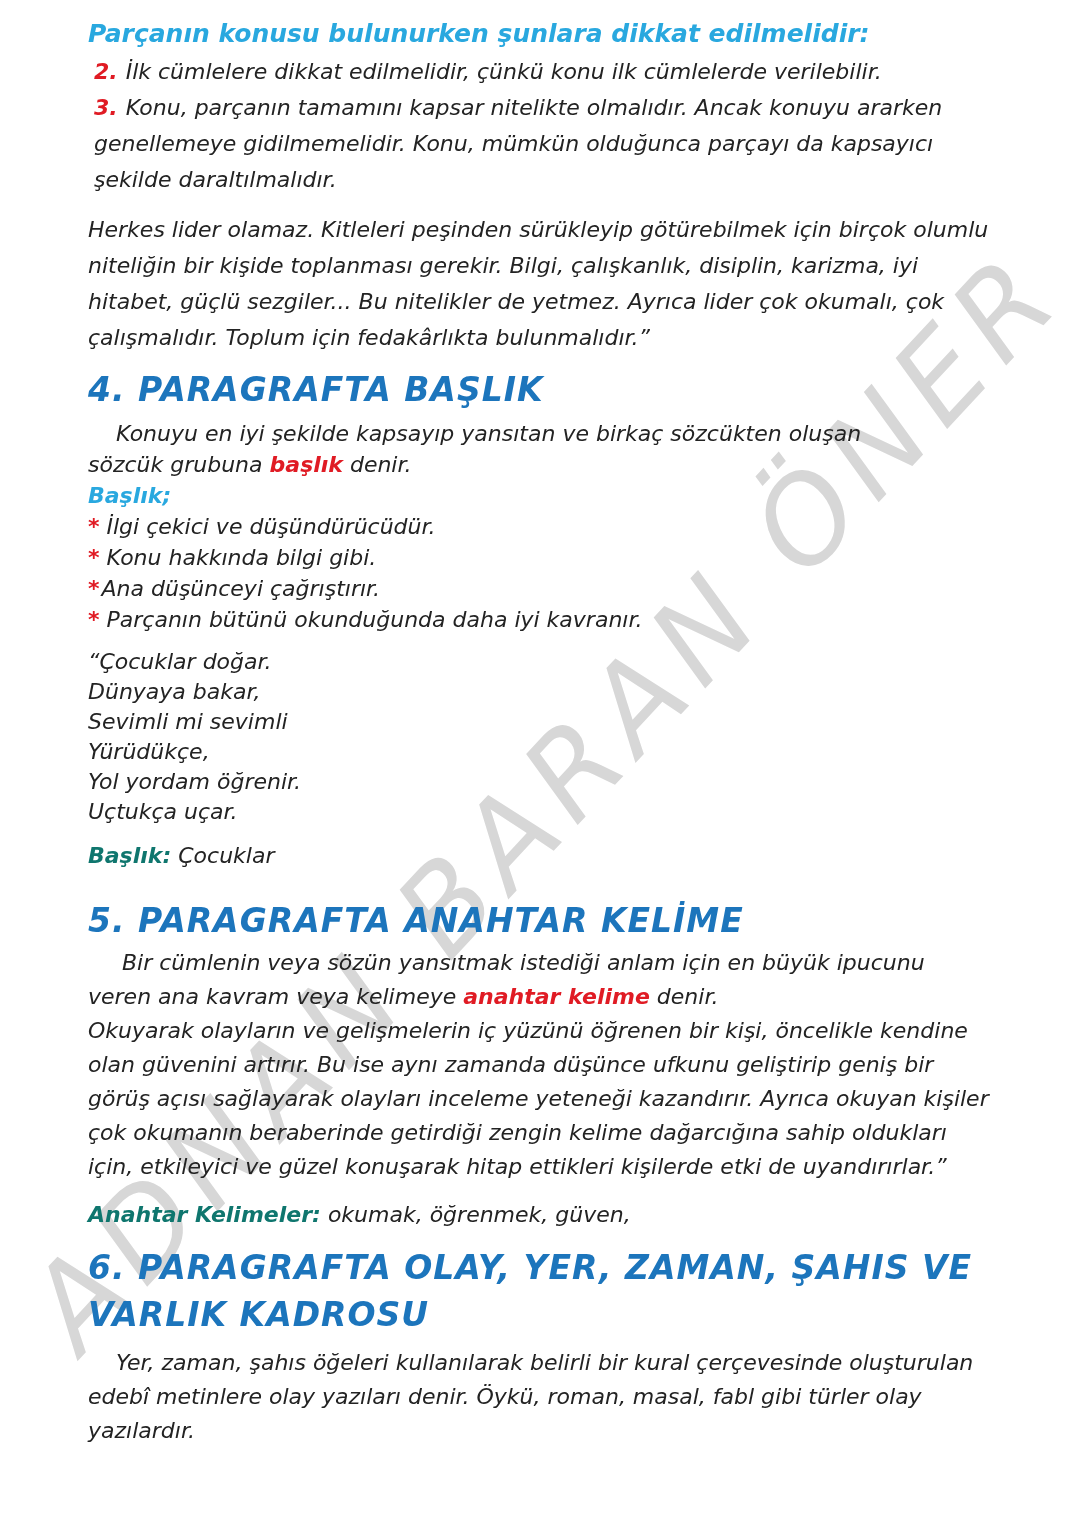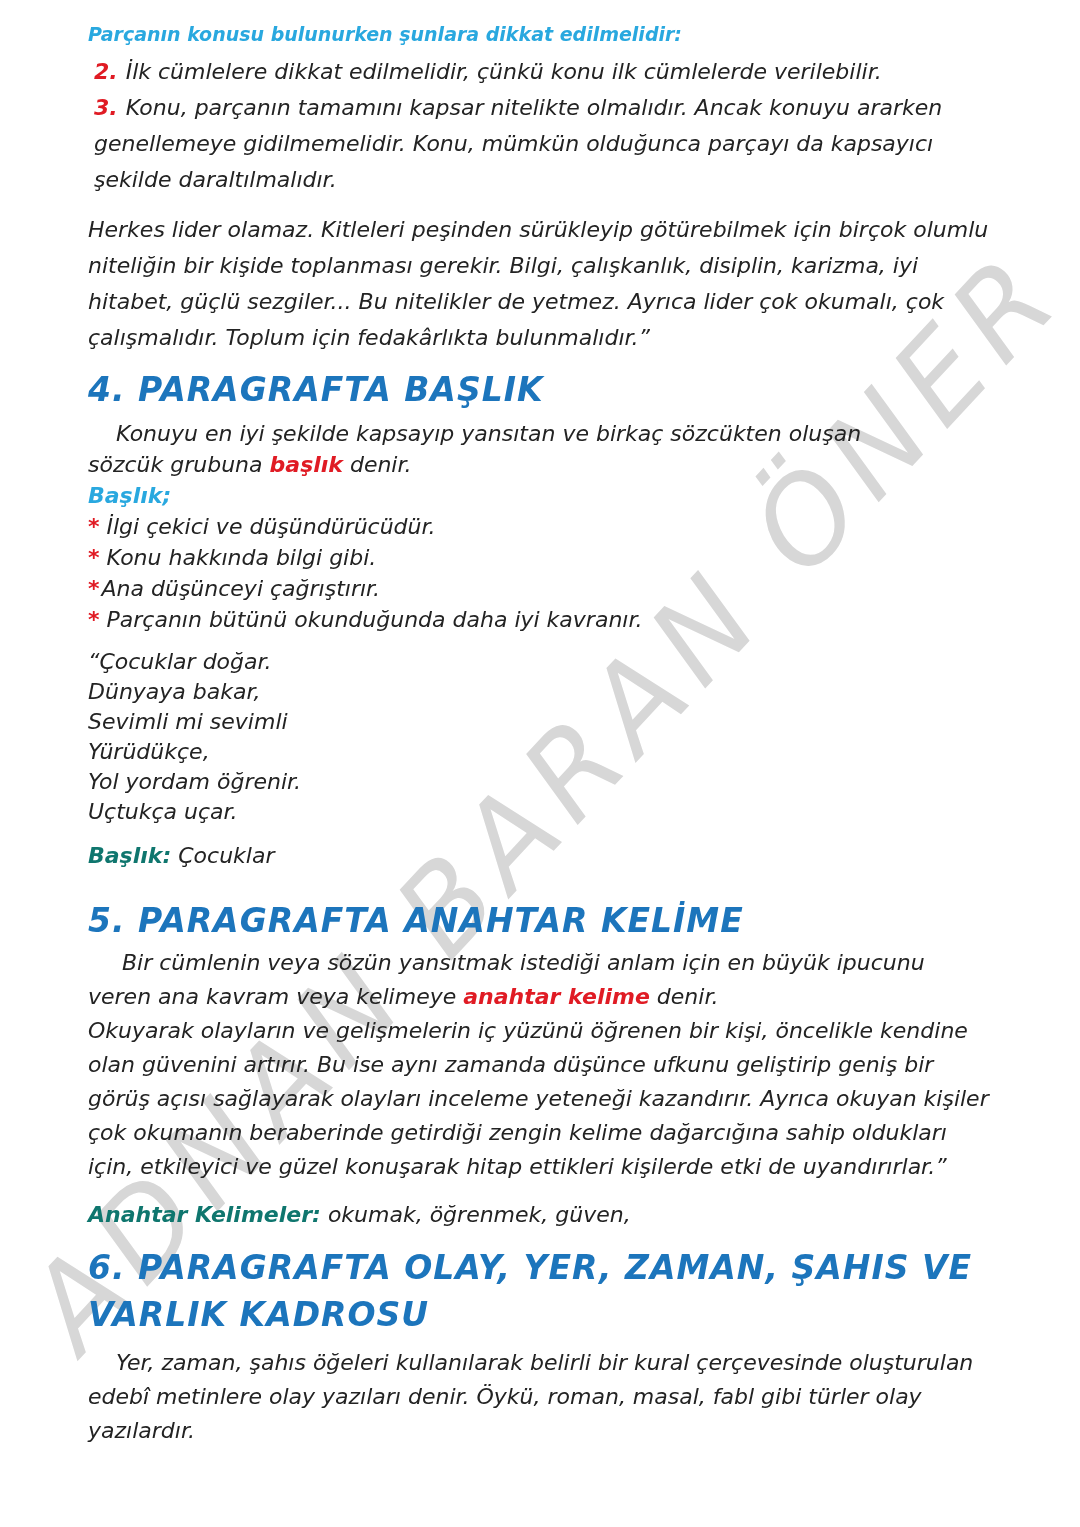--- a/index.html
+++ b/index.html
@@ -32,21 +32,21 @@
   .content {
     position: relative;
     z-index: 1;
     padding: 20px 88px 0 88px;
     font-size: 22px;
   }
   p { margin: 0; }
   .h-cyan {
     color: #29a8df;
     font-weight: bold;
-    font-size: 19px;
+    font-size: 25px;
     line-height: 28px;
     font-style: italic;
   }
   .olist { margin-top: 6px; padding-left: 6px; }
   .olist .li { line-height: 36px; }
   .num {
     color: #e01b24;
     font-weight: bold;
     margin-right: 8px;
   }

